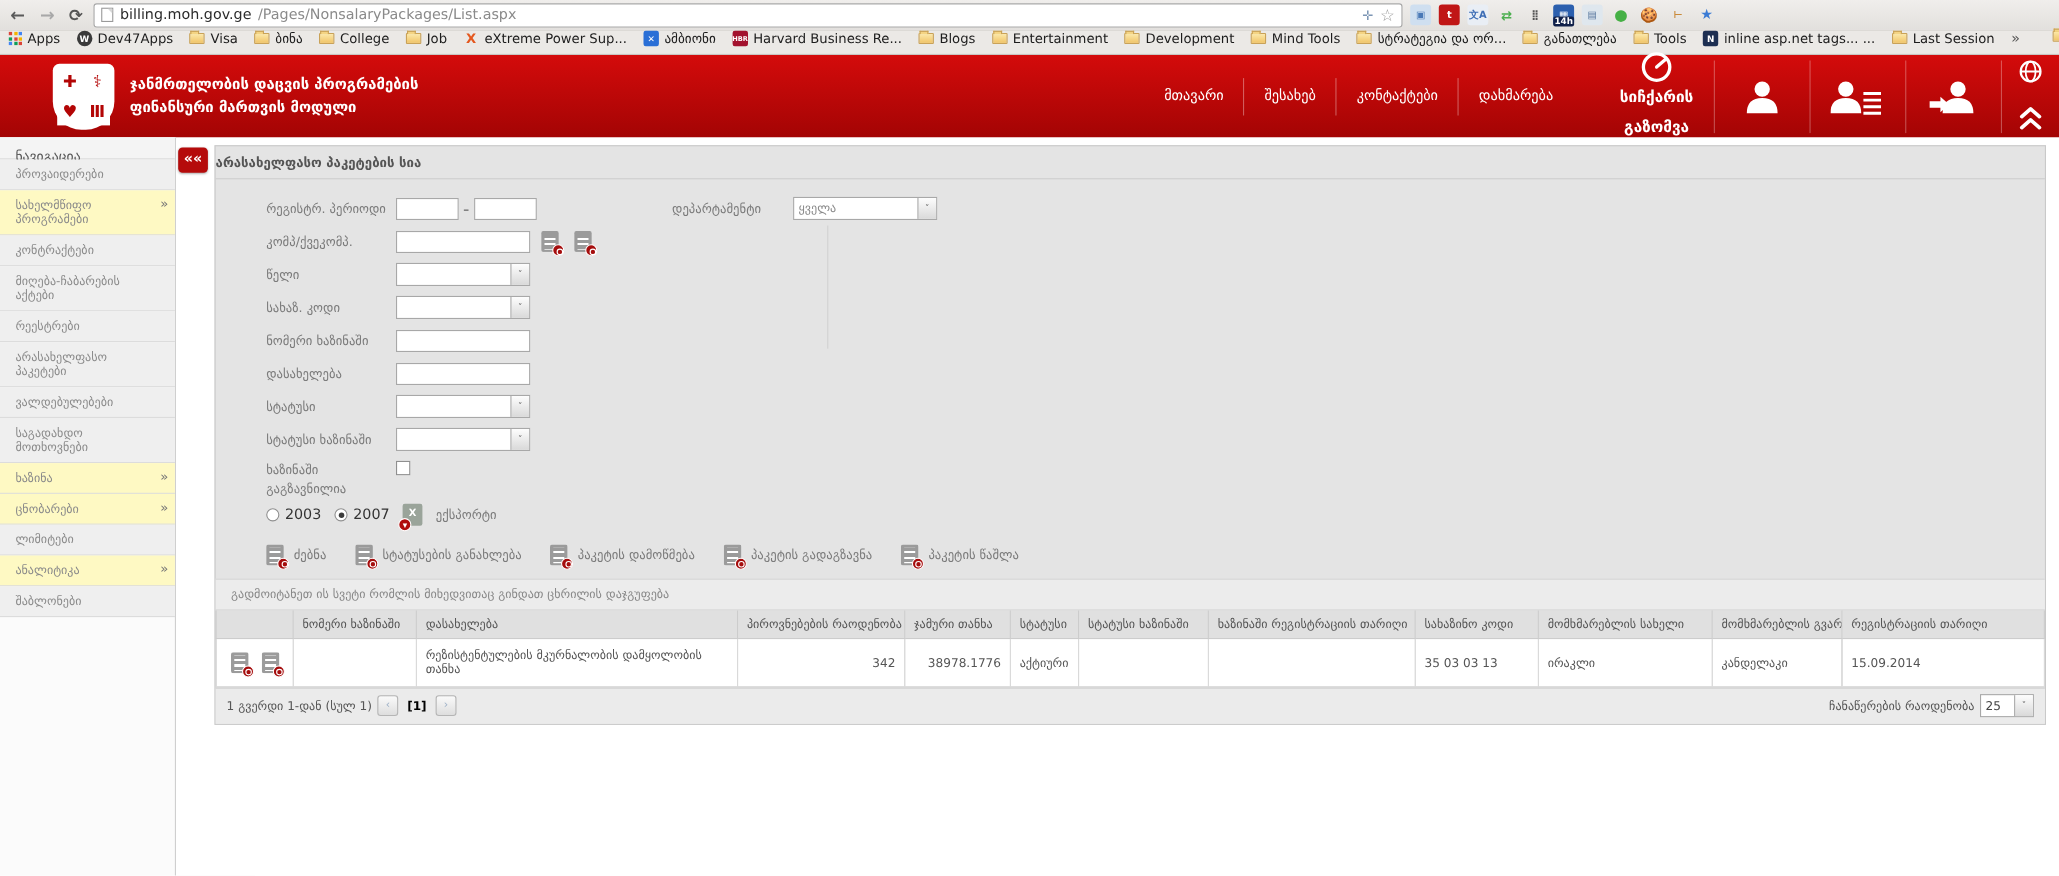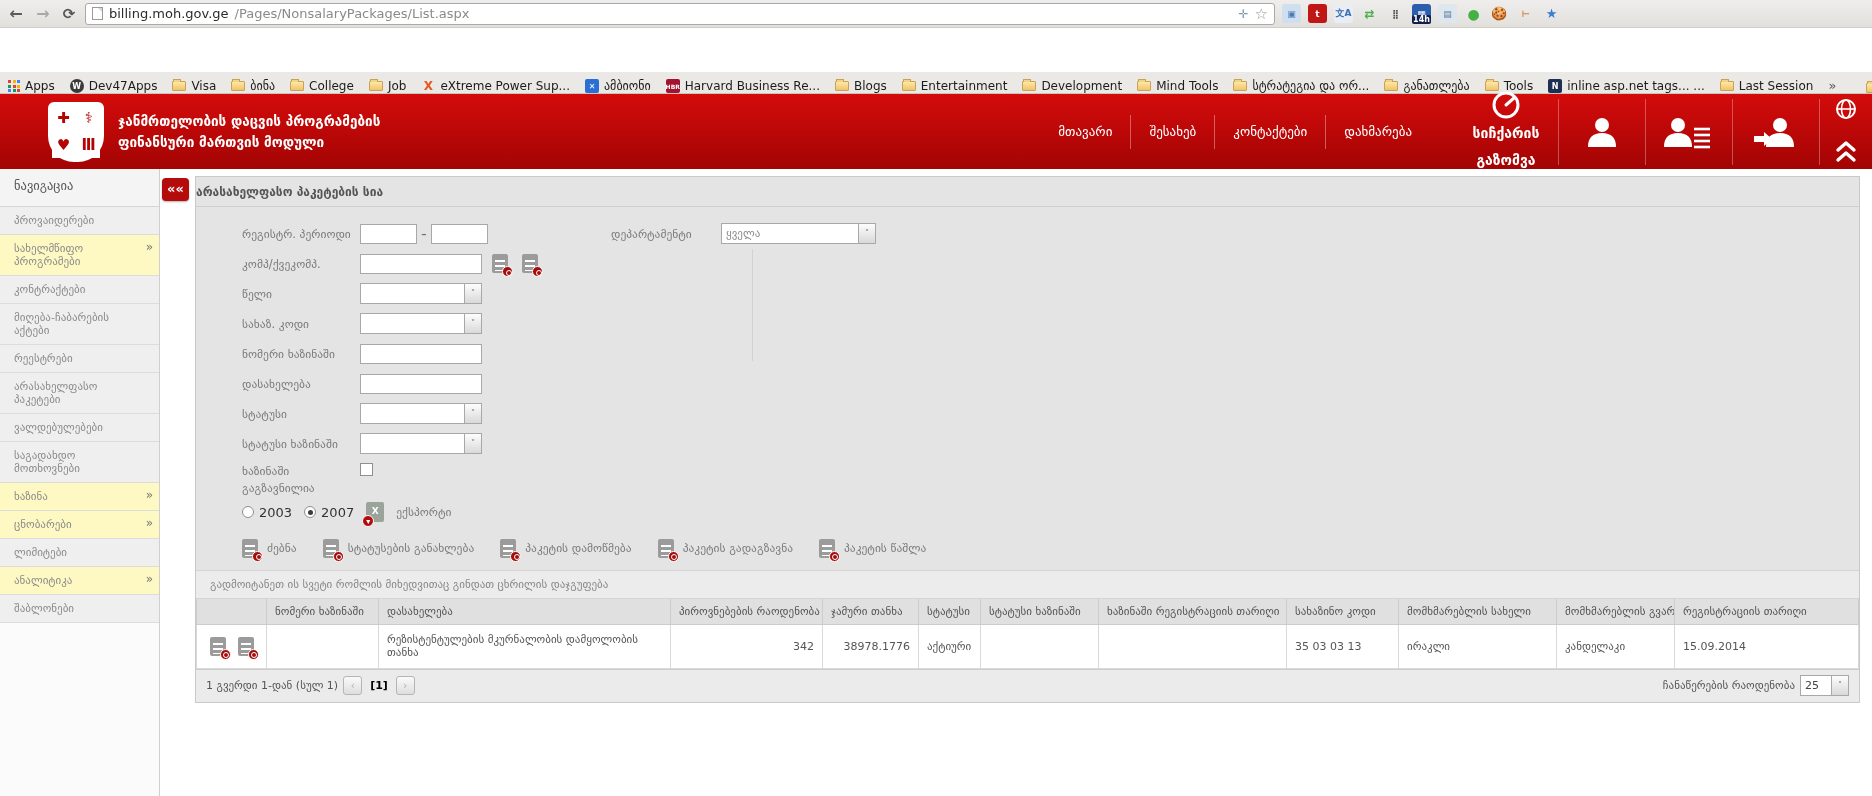--- a/index.html
+++ b/index.html
@@ -23,21 +23,21 @@
   .omni-spacer { flex:1; }
   .move-ico { color:#7d96b5; font-size:12px; }
   .star-ico { color:#9a9a9a; font-size:15px; }
   .ext-ico { width:19px; height:19px; border-radius:3px; display:flex; align-items:center;
              justify-content:center; font-size:9px; color:#fff; font-weight:bold; }
   .cal-label { position:relative; }
   .cal-label span { position:absolute; bottom:-1px; left:0; right:0; text-align:center;
                     background:#10204a; color:#fff; font-size:8px; border-radius:2px; }
 
   .bookmarks { height:22px; background:#ebe9e6; border-bottom:1px solid #c9c6c2;
-               display:flex; align-items:flex-end; padding:0 8px; gap:15px; font-size:12px; color:#1c1c1c;margin-top:44px; }
+               display:flex; align-items:flex-start; padding:0 8px; gap:15px; font-size:12px; color:#1c1c1c; }
   .bm { display:flex; align-items:center; gap:5px; white-space:nowrap; cursor:pointer; }
   .folder { width:14px; height:10px; background:linear-gradient(#fce8a8,#f0c468);
             border:1px solid #c9a258; border-radius:1px; position:relative; }
   .folder:before { content:""; position:absolute; top:-3px; left:0; width:6px; height:2px;
                    background:#f4d483; border:1px solid #c9a258; border-bottom:none; }
   .badge { width:14px; height:14px; border-radius:2px; color:#fff; font-size:8px; font-weight:bold;
            display:flex; align-items:center; justify-content:center; }
   .grid9 { width:12px; height:12px; position:relative; }
   .grid9 i { position:absolute; width:3px; height:3px; background:#d95b43; }
   .bm-overflow { margin-left:auto; color:#555; font-size:13px; }
@@ -59,21 +59,21 @@
   .hdr-ic-sep { width:1px; height:66px; background:rgba(255,255,255,0.3); }
   .speed-block { width:104px; text-align:center; color:#fff; }
   .speed-block .cap { font-size:14px; font-weight:bold; line-height:1.9; }
   .hdr-ic { width:86px; display:flex; align-items:center; justify-content:center; cursor:pointer; }
   .corner-col { width:52px; height:72px; display:flex; flex-direction:column;
                 align-items:center; justify-content:space-between; padding:2px 0 4px 0; }
 
   
   .content { position:relative; display:flex; height:673px; background:#fff; }
   .sidebar { width:160px; background:#fbfbfb; border-right:1px solid #cfcfcf; flex:none; }
-  .sb-head { height:38px; line-height:34px; padding-left:14px; font-size:12.5px; color:#555;
+  .sb-head { height:20px; line-height:34px; padding-left:14px; font-size:12.5px; color:#555;
              background:#f4f4f4; border-bottom:1px solid #d6d6d6; }
   .sb-item { position:relative; padding:7px 16px 7px 14px; font-size:11px; color:#8b8b8b;
              border-bottom:1px solid #dcdcdc; background:#efefef; cursor:pointer; }
   .sb-item.exp { background:#fef9c3; }
   .sb-item .chev { position:absolute; right:6px; top:5px; color:#777; font-size:12px; }
   .collapse-btn { position:absolute; left:162px; top:9px; width:27px; height:23px; background:#b50b0b;
                   border-radius:4px; color:#fff; font-size:13px; font-weight:bold; text-align:center;
                   line-height:22px; cursor:pointer; box-shadow:0 1px 2px rgba(0,0,0,0.3); }
 
   .main { flex:1; padding:7px 12px 0 35px; }
@@ -89,21 +89,21 @@
   .tbox.small { width:57px; }
   .tbox.std { width:122px; }
   .dash { margin:0 4px; color:#777; }
   .sel { display:inline-flex; height:21px; border:1px solid #a8a8a8; background:#fff; cursor:pointer; }
   .sel .val { width:103px; font-size:11px; color:#8a8a8a; padding:3px 4px 0 4px; overflow:hidden; }
   .sel .arr { width:17px; border-left:1px solid #a8a8a8; background:linear-gradient(#fdfdfd,#d9d9d9);
               color:#666; font-size:8px; display:flex; align-items:center; justify-content:center; }
   .sel.narrow .val { width:30px; }
   .dept-group { position:absolute; left:415px; top:16px; display:flex; align-items:center; }
   .dept-group .flabel { width:110px; }
-  .dept-group .sel .val { width:136px; }
+  .dept-group .sel .val { width:112px; }
   .form-vsep { position:absolute; left:556px; top:42px; height:112px; width:1px; background:#d2d2d2; }
 
   .doc-ic { width:16px; height:19px; background:#9b9b9b; border-radius:2px; position:relative; flex:none;
             background-image:repeating-linear-gradient(#9b9b9b 0 3px, #fff 3px 5px);
             background-size:10px 14px; background-repeat:no-repeat; background-position:3px 3px; }
   .doc-ic .bdg { position:absolute; right:-5px; bottom:-4px; width:11px; height:11px; background:#a50d0d;
                  border-radius:50%; border:1px solid #fff; }
   .doc-ic .bdg:after { content:""; position:absolute; left:2.5px; top:2.5px; width:4px; height:4px;
                        border:1.2px solid #fff; border-radius:50%; }
   .chk { width:13px; height:13px; border:1px solid #8f8f8f; background:#fff; cursor:pointer; }

